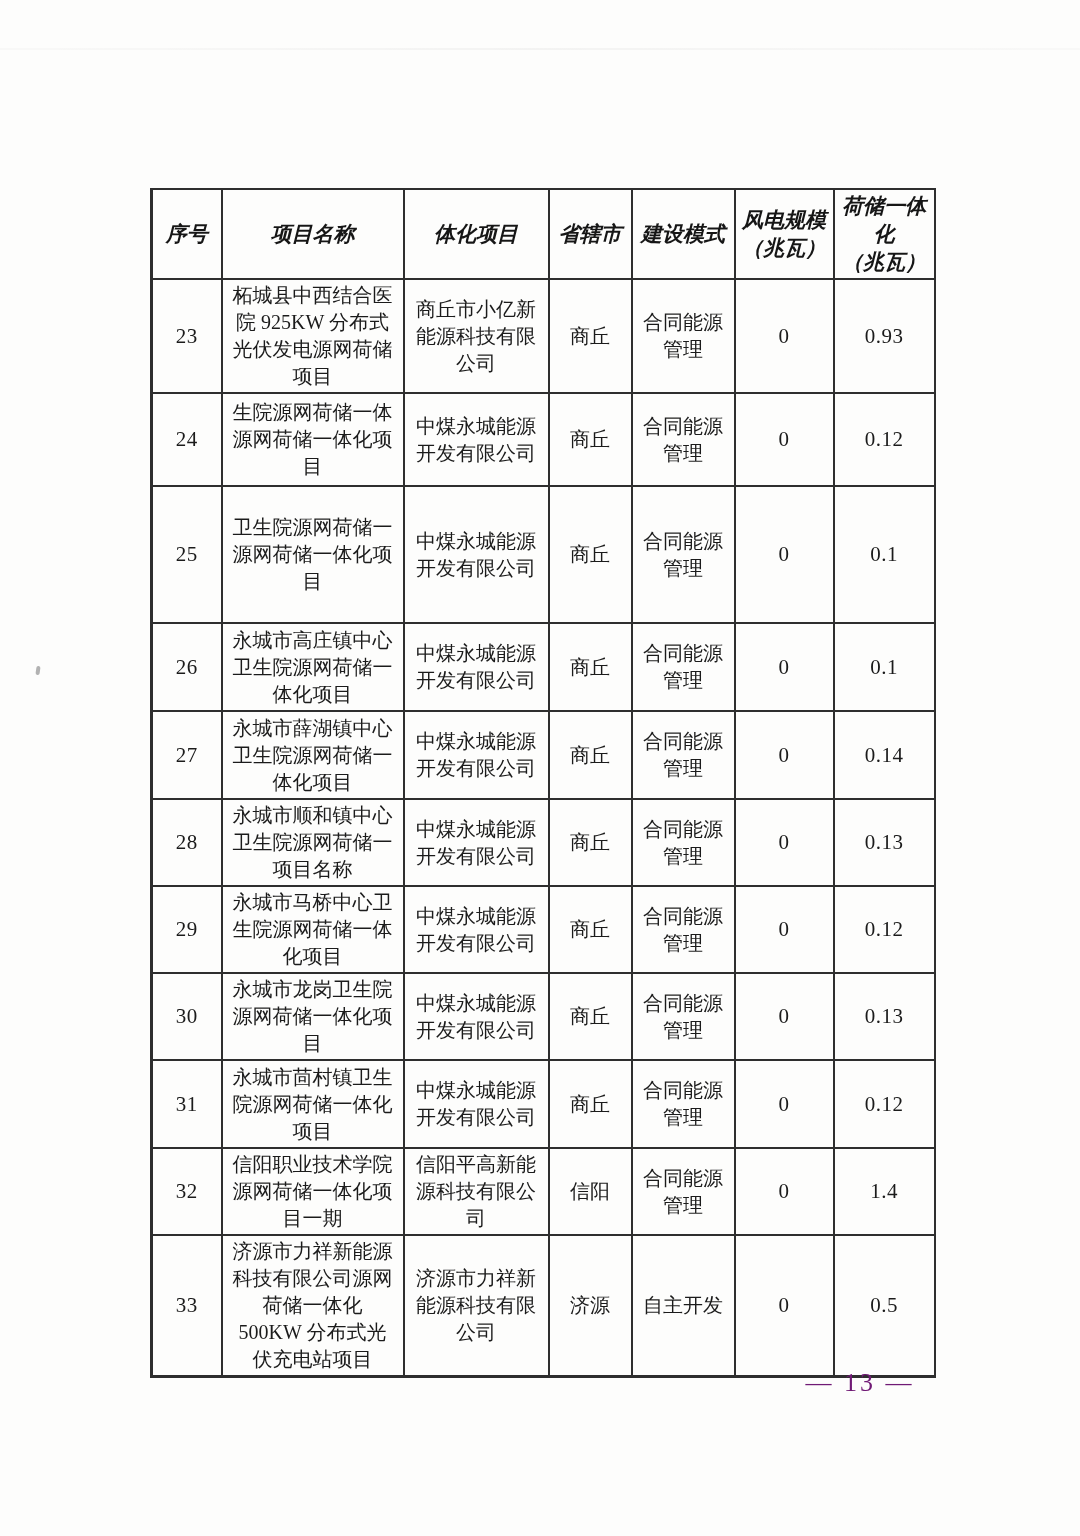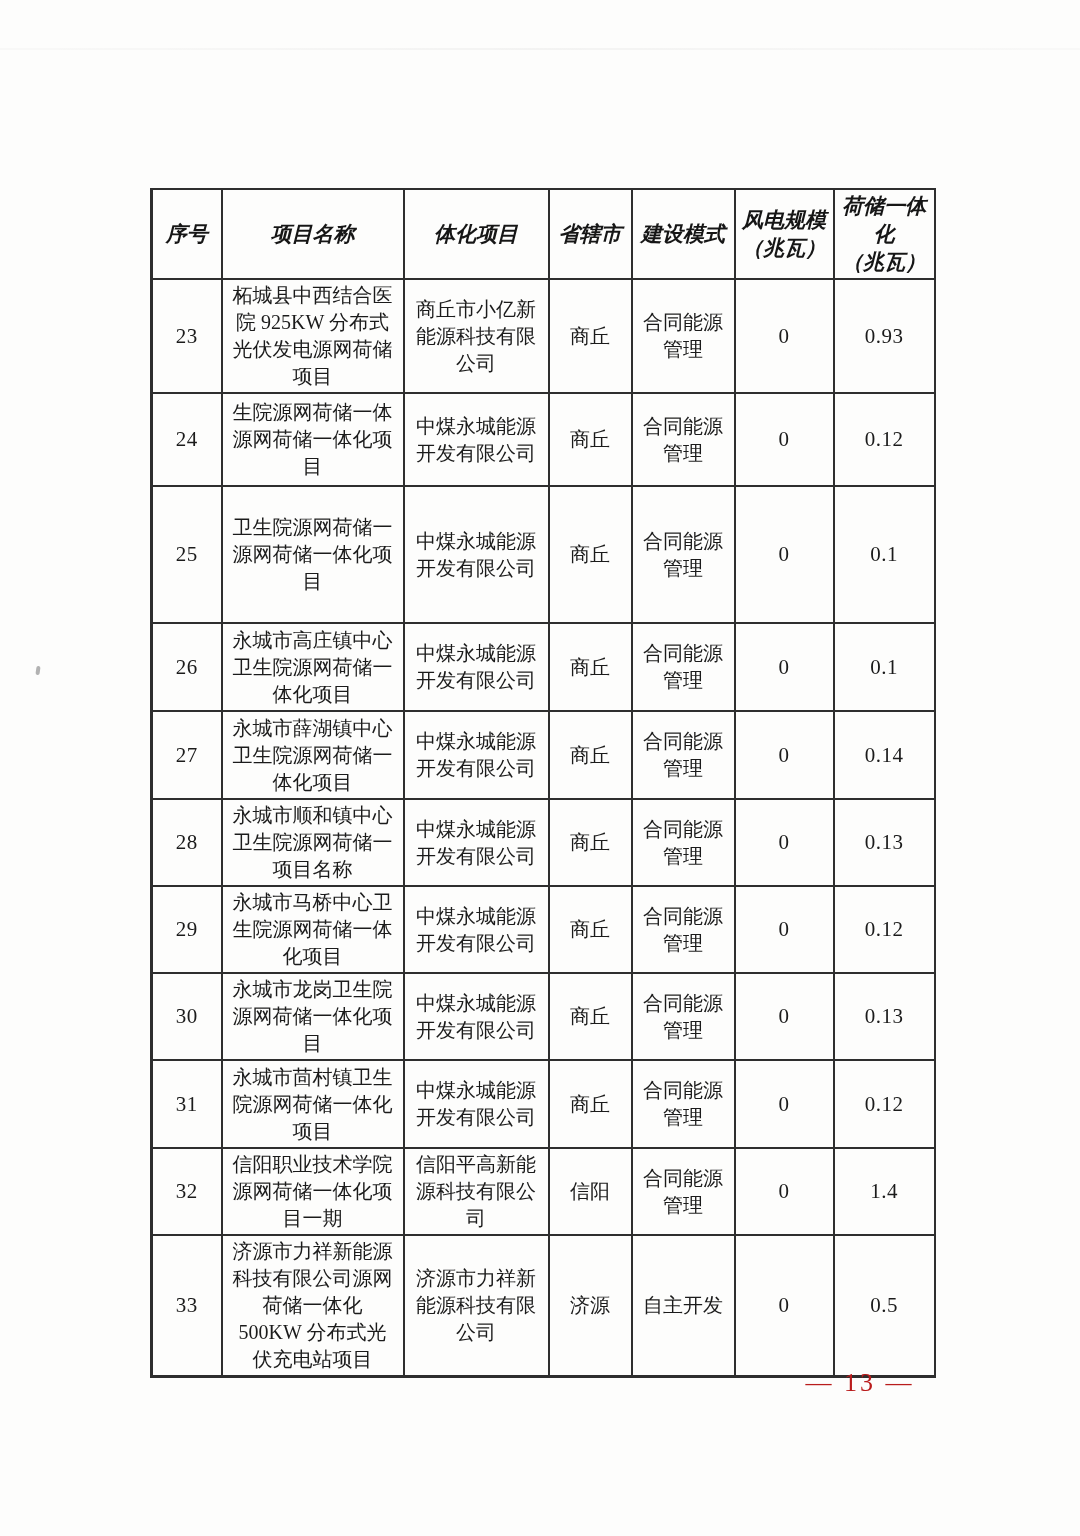--- a/index.html
+++ b/index.html
@@ -70,21 +70,21 @@
   .projects tbody tr:last-child td { border-bottom-width: 3px; font-family: Liberation Serif, serif; }
   .projects tr th:first-child, .projects tr td:first-child { border-left-width: 3px; }
   .page-number {
     position: absolute;
     left: 760px;
     top: 1368px;
     width: 200px;
     text-align: center;
     font-size: 26px;
     letter-spacing: 3px;
-    color: #b91c1c;
+    color: #701a75;
     font-family: "Liberation Serif", "DejaVu Serif", serif;
   }
 </style>
 </head>
 <body>
 
 <div class="scan-band-top"></div>
 <div class="speck"></div>
 
 <table class="projects">

